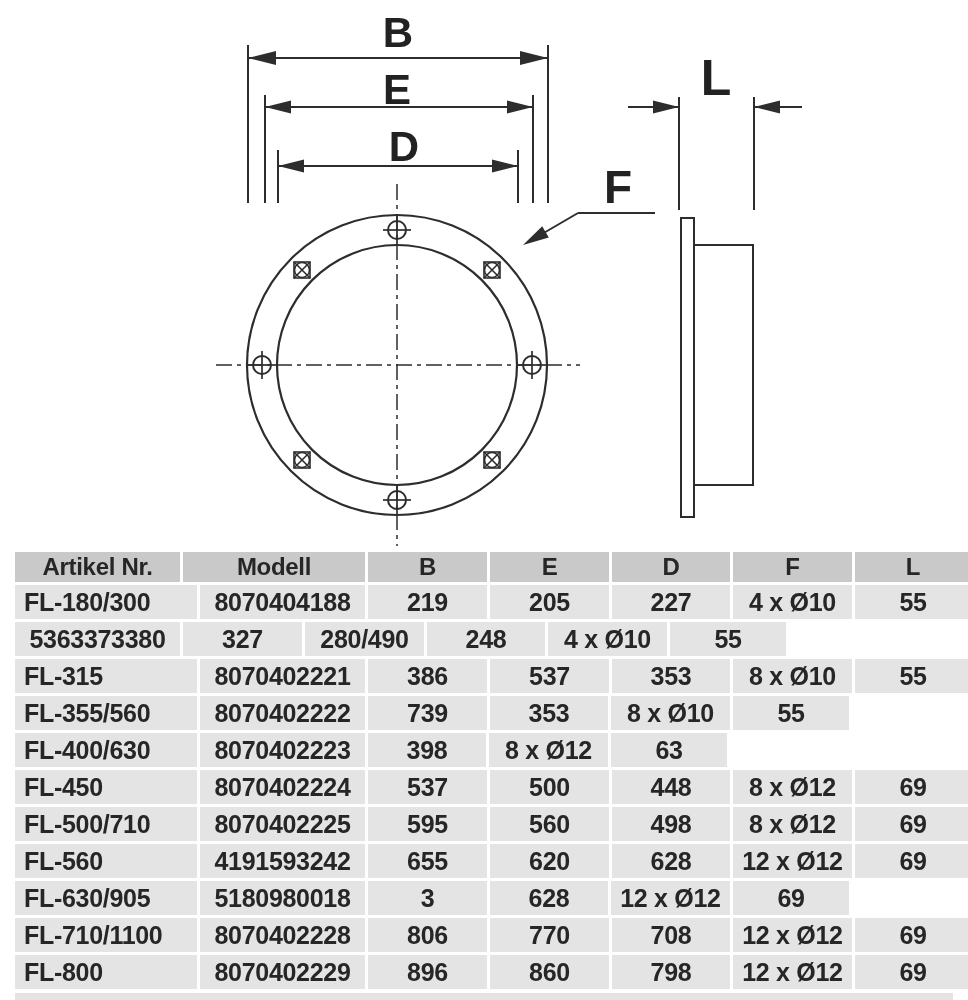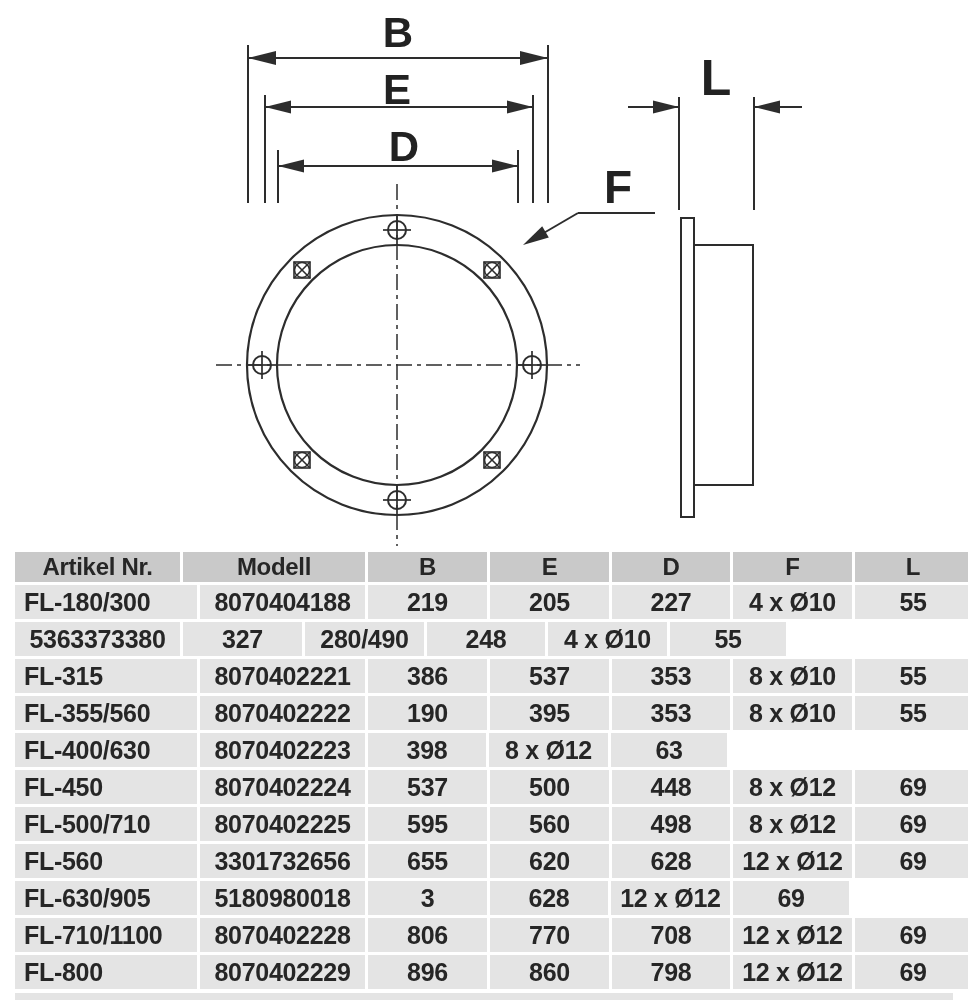--- a/index.html
+++ b/index.html
@@ -189,22 +189,21 @@
         <div class="cell d c1">8070402221</div>
         <div class="cell d c2">386</div>
         <div class="cell d c3">537</div>
         <div class="cell d c4">353</div>
         <div class="cell d c5">8 x Ø10</div>
         <div class="cell d c6">55</div>
       </div>
       <div class="trow">
         <div class="cell d c0 left">FL-355/560</div>
         <div class="cell d c1">8070402222</div>
-        <div class="cell d c2">190</div>
-        <div class="cell d c3">395</div>
+        <div class="cell d c2">739</div>
         <div class="cell d c4">353</div>
         <div class="cell d c5">8 x Ø10</div>
         <div class="cell d c6">55</div>
       </div>
       <div class="trow">
         <div class="cell d c0 left">FL-400/630</div>
         <div class="cell d c1">8070402223</div>
         <div class="cell d c4">398</div>
         <div class="cell d c5">8 x Ø12</div>
         <div class="cell d c6">63</div>
@@ -222,21 +221,21 @@
         <div class="cell d c0 left">FL-500/710</div>
         <div class="cell d c1">8070402225</div>
         <div class="cell d c2">595</div>
         <div class="cell d c3">560</div>
         <div class="cell d c4">498</div>
         <div class="cell d c5">8 x Ø12</div>
         <div class="cell d c6">69</div>
       </div>
       <div class="trow">
         <div class="cell d c0 left">FL-560</div>
-        <div class="cell d c1">3301732656</div>
+        <div class="cell d c1">4191593242</div>
         <div class="cell d c2">655</div>
         <div class="cell d c3">620</div>
         <div class="cell d c4">628</div>
         <div class="cell d c5">12 x Ø12</div>
         <div class="cell d c6">69</div>
       </div>
       <div class="trow">
         <div class="cell d c0 left">FL-630/905</div>
         <div class="cell d c1">5180980018</div>
         <div class="cell d c2">3</div>

